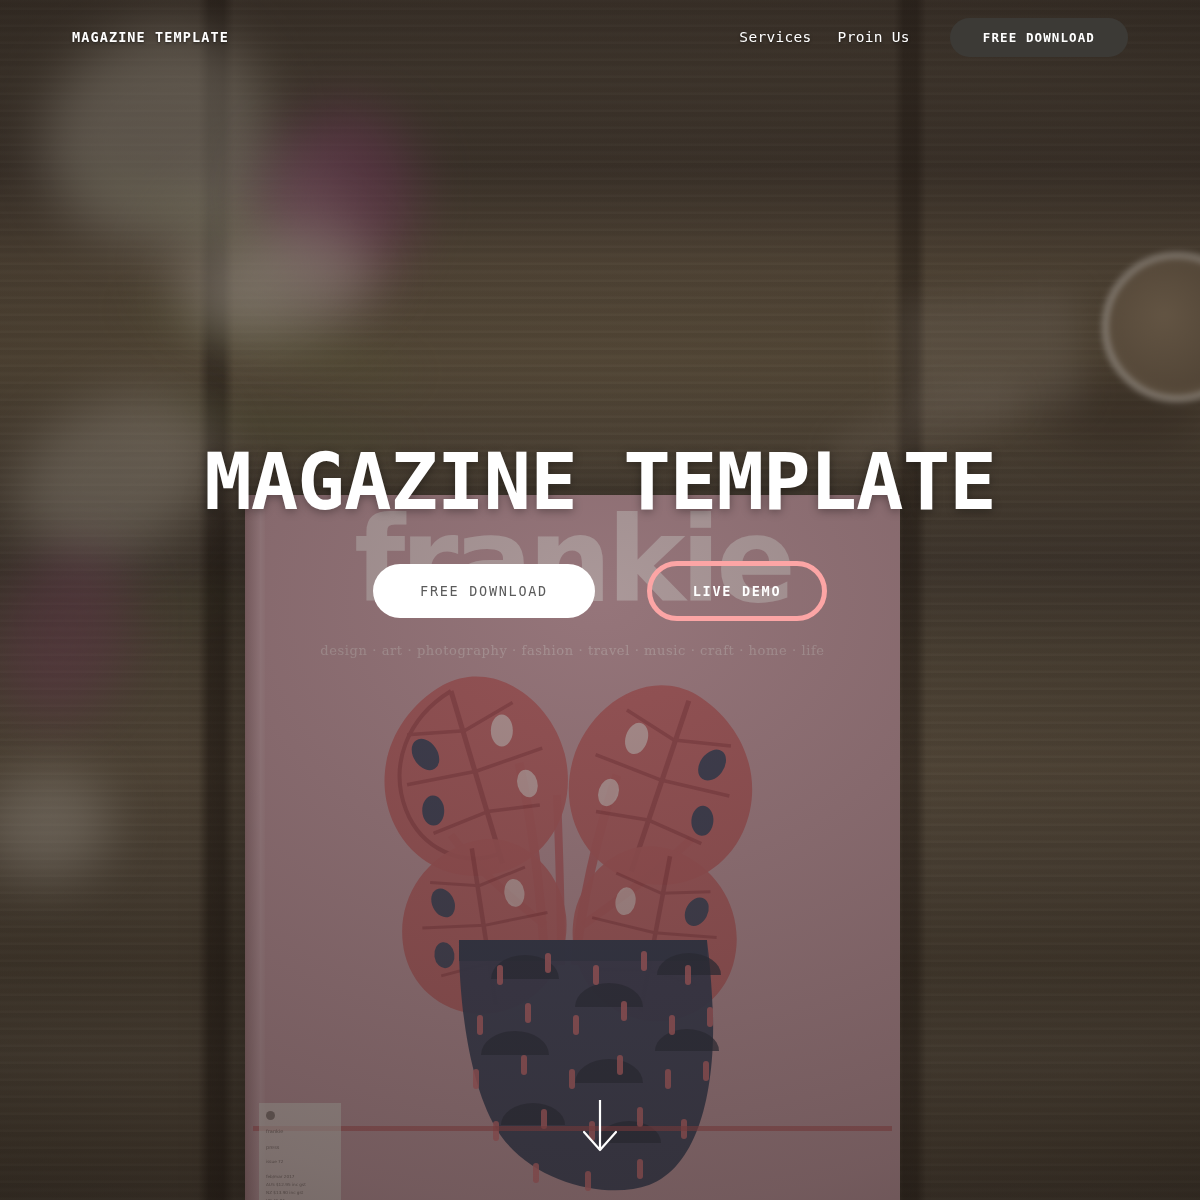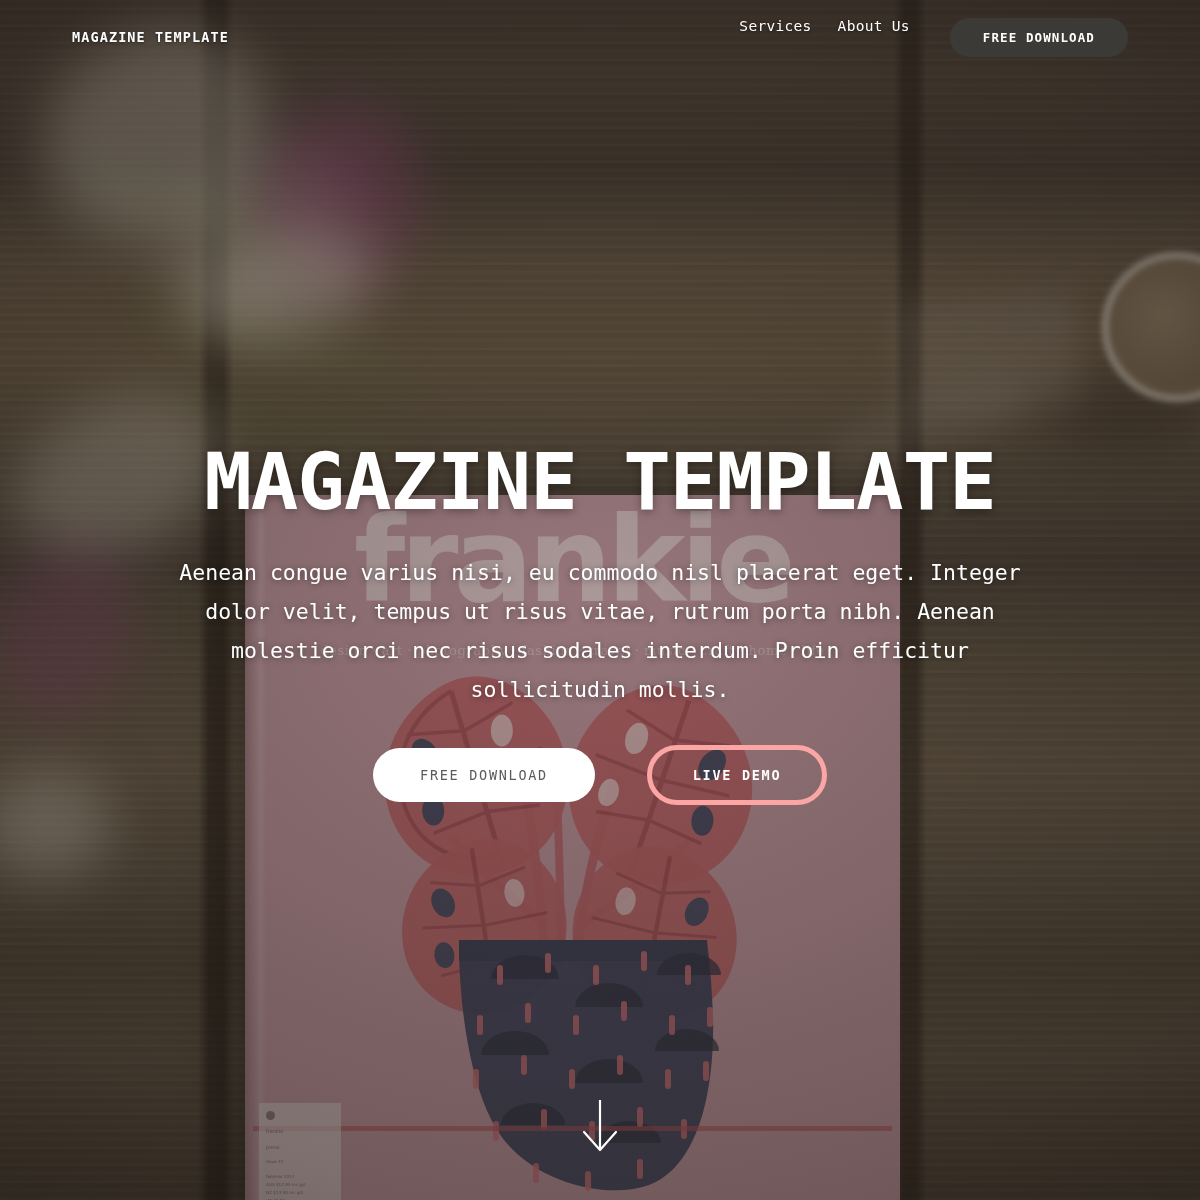--- a/index.html
+++ b/index.html
@@ -179,21 +179,21 @@
     font-family:"DejaVu Sans Mono", monospace;
     font-weight:bold;
     font-size:13.5px;
     letter-spacing:1.1px;
     color:#ffffff;
     text-shadow:0 1px 3px rgba(0,0,0,.55);
     cursor:pointer;
   }
   .nav {
     margin-left:auto;
-    display:flex; 
+    display:flex; align-items:center;
     gap:26px;
   }
   .nav-link {
     font-family:"DejaVu Sans Mono", monospace;
     font-size:14.5px;
     color:#ffffff;
     text-decoration:none;
     letter-spacing:.3px;
     text-shadow:0 1px 3px rgba(0,0,0,.5);
     cursor:pointer;
@@ -423,29 +423,28 @@
     </div>
 
     <div class="tint"></div>
   </div>
 
   <div class="header">
     <div class="logo">MAGAZINE TEMPLATE</div>
 
     <nav class="nav">
       <a class="nav-link" href="#">Services</a>
-      <a class="nav-link" href="#">About Us</a>
+      <a class="nav-link" href="#">Proin Us</a>
       <button class="nav-cta">FREE DOWNLOAD</button>
     </nav>
   </div>
 
   <div class="content">
     <h1 class="headline">MAGAZINE TEMPLATE</h1>
 
-    <p class="subtext">Aenean congue varius nisi, eu commodo nisl placerat eget. Integer dolor velit, tempus ut risus vitae, rutrum porta nibh. Aenean molestie orci nec risus sodales interdum. Proin efficitur sollicitudin mollis.</p>
 
     <div class="buttons">
       <button class="btn-primary">FREE DOWNLOAD</button>
       <button class="btn-secondary">LIVE DEMO</button>
     </div>
   </div>
 
   <svg class="scroll-arrow" viewBox="0 0 44 56">
     <line x1="22" y1="2" x2="22" y2="50" stroke="#ffffff" stroke-width="2.2"></line>
     <polyline points="6,34 22,52 38,34" fill="none" stroke="#ffffff" stroke-width="2.2" stroke-linecap="round" stroke-linejoin="round"></polyline>

